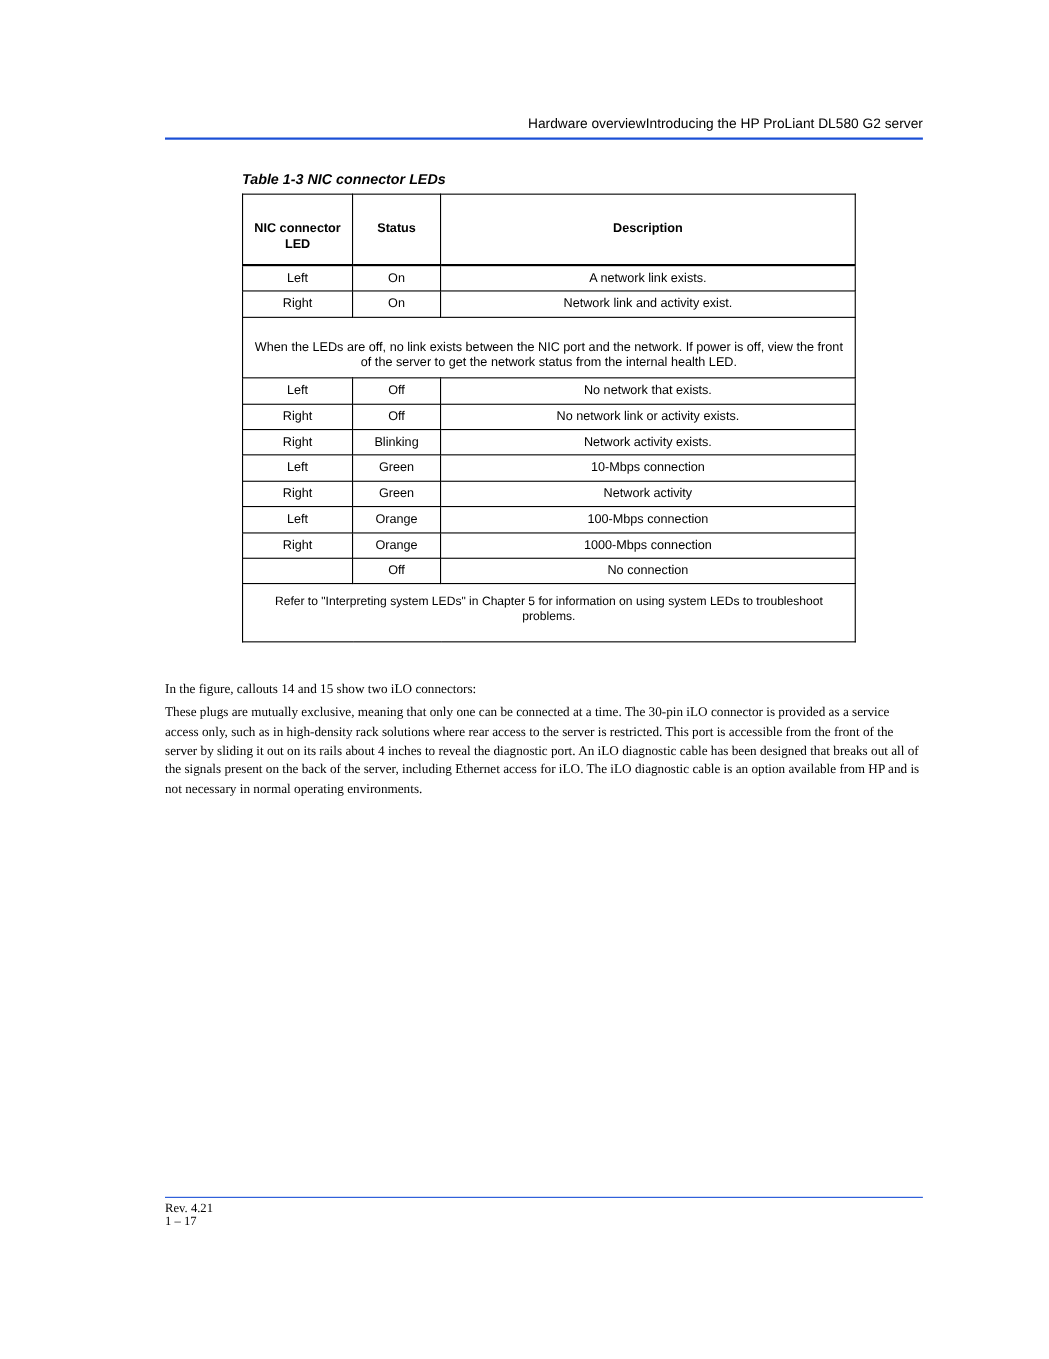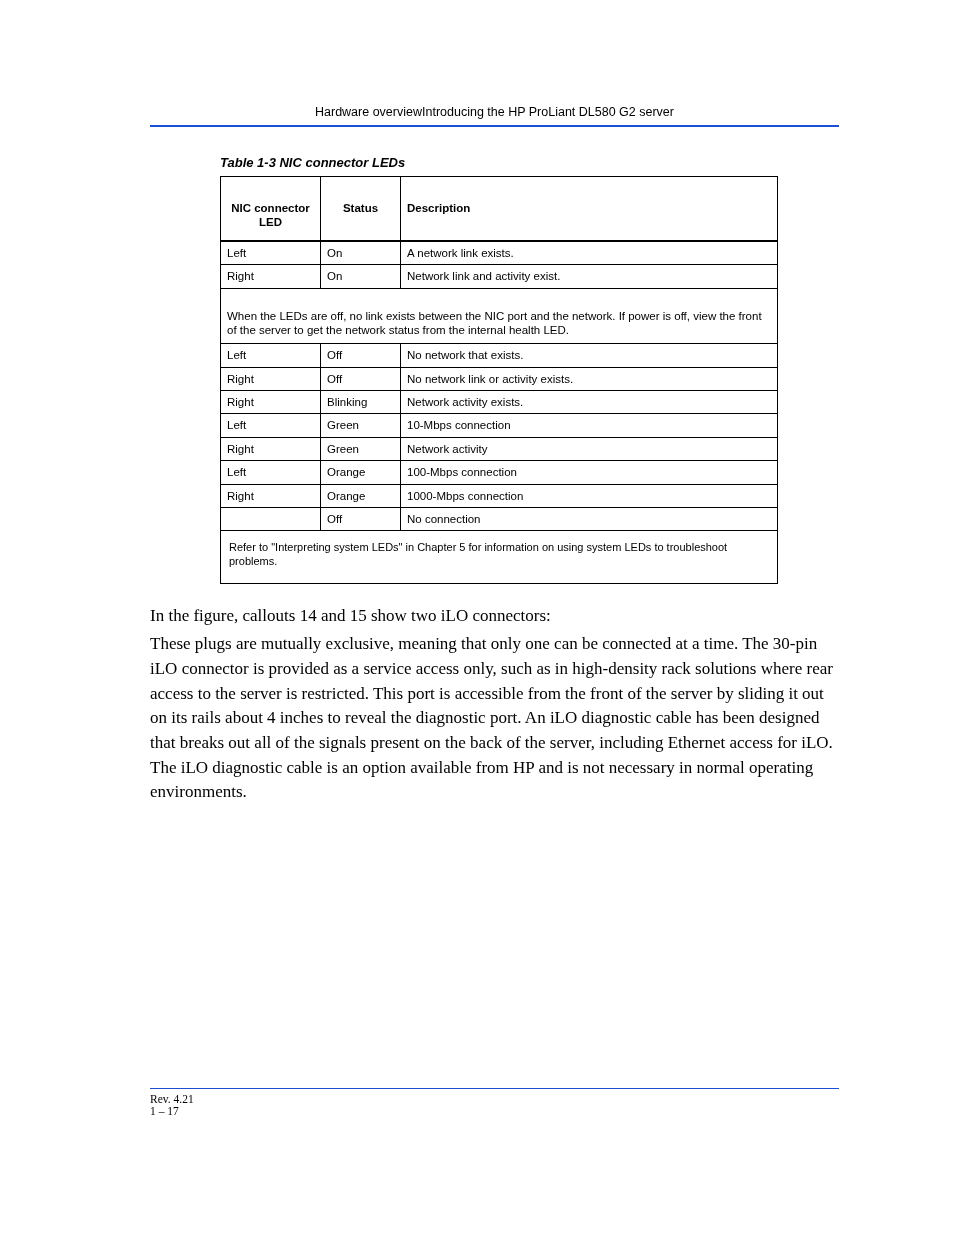--- a/index.html
+++ b/index.html
@@ -11,21 +11,21 @@
     color: #000;
     position: relative;
   }
   .page {
     padding: 105px 115px 0 150px;
     position: relative;
     height: 100%;
   }
   .running-head {
     display: flex;
-    justify-content: center;
+    justify-content: flex-end;
     font-family: Arial, Helvetica, sans-serif;
     font-size: 12.5px;
     color: #000;
     margin-bottom: 6px;
   }
   .hr-blue-top {
     border: none;
     border-top: 2px solid #1a4fd6;
     margin-bottom: 28px;
   }
@@ -42,21 +42,21 @@
   }
   table.nic {
     border-collapse: collapse;
     width: 100%;
     font-family: Arial, Helvetica, sans-serif;
     font-size: 11.5px;
   }
   table.nic th, table.nic td {
     border: 1px solid #000;
     padding: 4px 6px;
-    text-align: left;
+    text-align: center;
     vertical-align: top;
     line-height: 1.25;
   }
   table.nic thead th {
     font-weight: bold;
     border-bottom: 2px solid #000;
     padding-top: 24px;
     padding-bottom: 10px;
   }
   table.nic thead th:nth-child(1),
@@ -70,22 +70,22 @@
   tr.section td {
     padding-top: 20px;
     padding-bottom: 6px;
     border-radius: 12px;
   }
   tr.footnote td {
     padding: 10px 8px 14px 8px;
     font-size: 11px;
   }
   .body-text {
-    margin-top: 20px;
-    font-size: 17px;
+    margin-top: 34px;
+    font-size: 12px;
     line-height: 1.45;
   }
   .body-text p { margin-bottom: 4px; }
   .body-text ul {
     list-style: disc;
     margin: 6px 0 6px 28px;
   }
   .body-text ul li { margin: 2px 0; }
   .footer {
     position: absolute;

